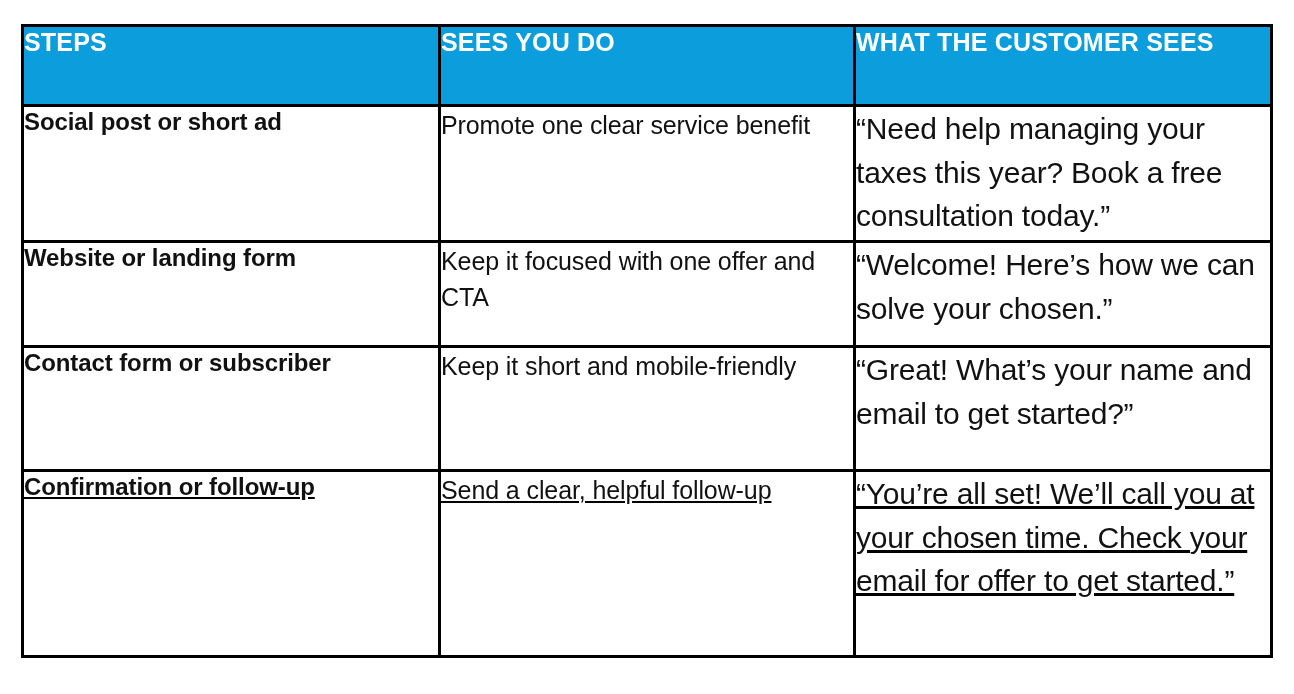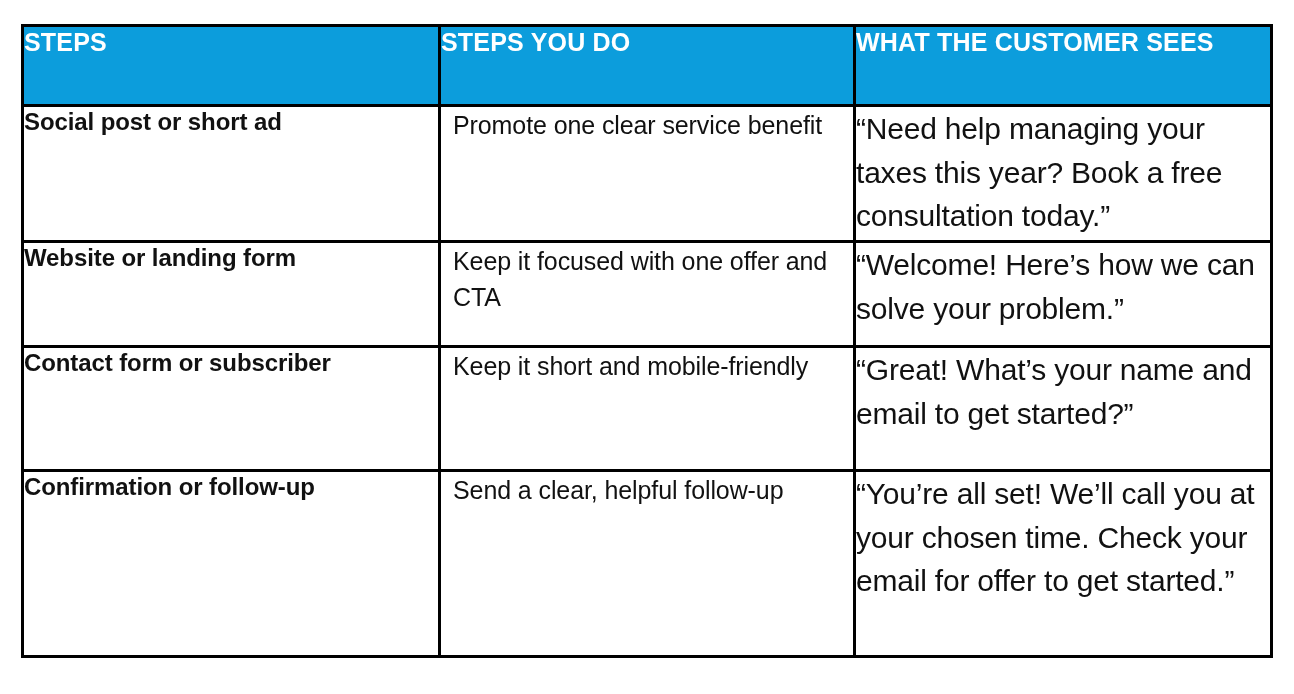--- a/index.html
+++ b/index.html
@@ -60,38 +60,37 @@
     text-align: left;
   }
 
   tbody td {
     padding: 12px 14px 12px 16px;
     box-sizing: border-box;
   }
   tr.row-1 td { height: 136px; }
   tr.row-2 td { height: 105px; }
   tr.row-3 td { height: 124px; }
-  tr.row-4 td { height: 186px; }
+  tr.row-4 td { height: 186px; text-decoration: underline; }
 
   .cell-step {
     display: block;
     color: #111111;
     font-size: 24px;
     font-weight: bold;
     line-height: 1.28;
     letter-spacing: -0.1px;
   }
   .cell-text {
     display: block;
     color: #111111;
     font-size: 25px;
     font-weight: normal;
     line-height: 1.45;
     letter-spacing: -0.1px;
-    padding-left: 12px;
   }
   .cell-quote {
     display: block;
     color: #111111;
     font-size: 30px;
     font-weight: normal;
     line-height: 1.45;
     letter-spacing: -0.2px;
   }
 </style>
@@ -105,21 +104,21 @@
         <col class="c1">
         <col class="c2">
         <col class="c3">
       </colgroup>
       <thead>
         <tr>
           <th>
             <span class="head-label">STEPS</span>
           </th>
           <th>
-            <span class="head-label">STEPS YOU DO</span>
+            <span class="head-label">SEES YOU DO</span>
           </th>
           <th>
             <span class="head-label">WHAT THE CUSTOMER SEES</span>
           </th>
         </tr>
       </thead>
       <tbody>
         <tr class="row-1">
           <td>
             <span class="cell-step">Social post or short ad</span>
@@ -132,21 +131,21 @@
           </td>
         </tr>
         <tr class="row-2">
           <td>
             <span class="cell-step">Website or landing form</span>
           </td>
           <td>
             <span class="cell-text">Keep it focused with one offer and CTA</span>
           </td>
           <td>
-            <span class="cell-quote">“Welcome! Here’s how we can solve your problem.”</span>
+            <span class="cell-quote">“Welcome! Here’s how we can solve your chosen.”</span>
           </td>
         </tr>
         <tr class="row-3">
           <td>
             <span class="cell-step">Contact form or subscriber</span>
           </td>
           <td>
             <span class="cell-text">Keep it short and mobile-friendly</span>
           </td>
           <td>

